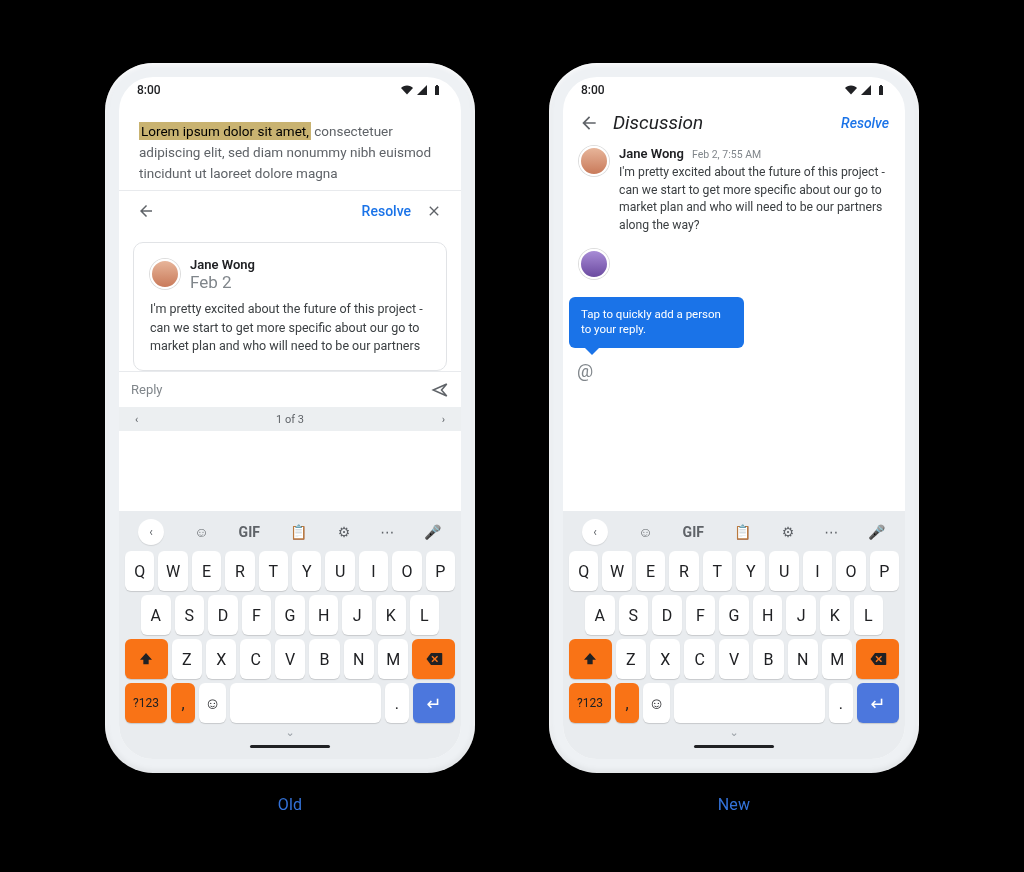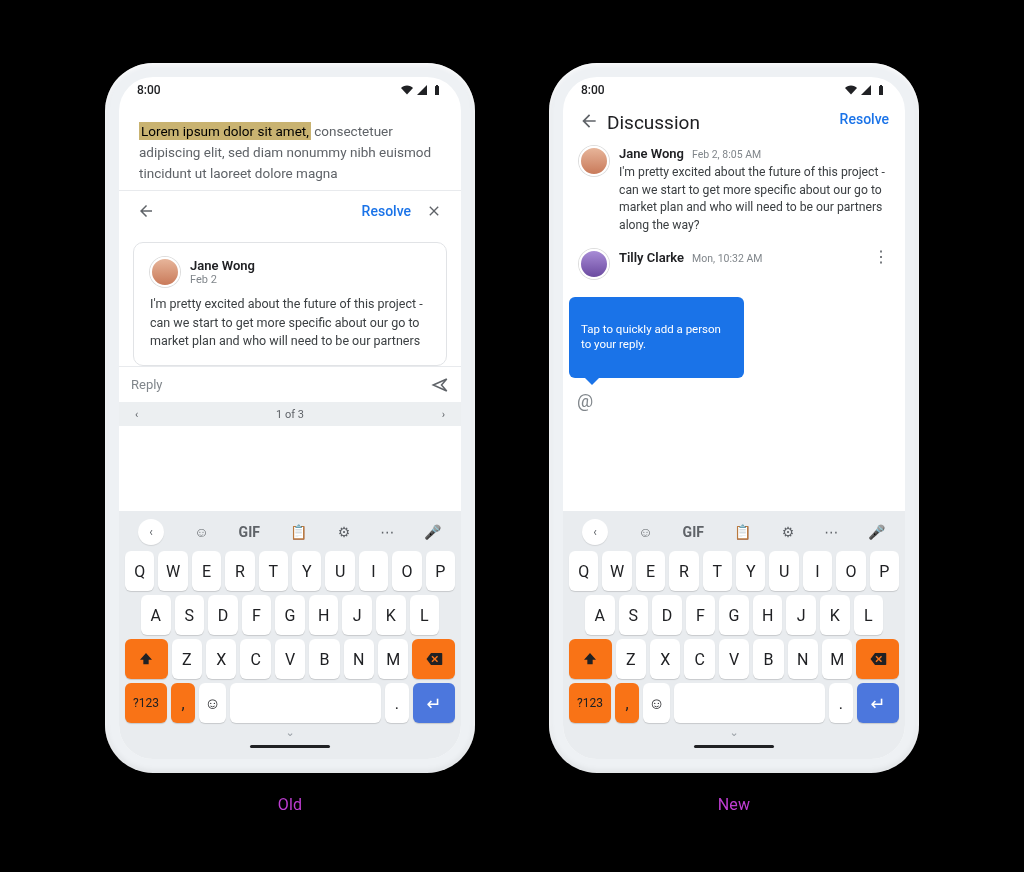--- a/index.html
+++ b/index.html
@@ -113,64 +113,64 @@
     padding: 14px 16px;
   }
   .card .head { display: flex; gap: 10px; align-items: center; margin-bottom: 8px; }
   .avatar {
     width: 30px; height: 30px; border-radius: 50%;
     background: linear-gradient(#e7b59a,#c97a5a);
     border: 2px solid #fff;
     box-shadow: 0 0 0 1px #ddd;
   }
   .who .name { font-size: 13px; font-weight: 600; color: #202124; }
-  .who .when { font-size: 11px; color: #80868b; }
+  .who .when { font-size: 17px; color: #80868b; }
   .card .body { font-size: 12.5px; color: #3c4043; line-height: 1.5; }
 
   .reply-row {
     display:flex; align-items:center; gap:24px;
     border-top: 1px solid #e8eaed;
     height: 36px; padding: 0 12px;
     font-size: 13px; color: #80868b;
   }
   .reply-row .send { margin-left:auto; color:#5f6368; }
 
   .pager {
     height: 24px;
     display:flex; align-items:center; justify-content:space-between;
     padding: 0 16px;
     background: #eceff1;
     font-size: 11px; color:#5f6368;
   }
 
   
   .nheader {
-    display:flex; 
-    padding: 8px 16px; gap: 8px;
+    display:flex; align-items:center;
+    padding: 8px 16px; gap: 14px; font-style: italic;
   }
   .nheader .title { font-size: 19px; color:#202124; flex:1; }
 
   .thread { padding: 4px 16px 2px; }
   .msg { display:flex; gap:10px; margin-bottom: 14px; }
   .msg .avatar { flex:0 0 30px; }
   .msg .content { flex:1; }
   .msg .top { display:flex; align-items:baseline; gap:8px; margin-bottom:3px; }
   .msg .name { font-size: 13px; font-weight: 600; color:#202124; }
   .msg .ts { font-size: 10.5px; color:#80868b; }
   .msg .txt { font-size: 12.2px; color:#3c4043; line-height:1.45; }
   .msg .more { margin-left:auto; color:#5f6368; font-size:16px; line-height:1; padding-left:6px; }
 
   .tooltip {
     position: relative;
     margin: 2px 0 6px 6px;
     background: #1a73e8;
     color: #fff;
     font-size: 11.5px;
     line-height: 1.35;
-    padding: 25px 12px;
+    padding: 10px 12px;
     border-radius: 6px;
     width: 175px;
   }
   .tooltip:after {
     content:"";
     position:absolute;
     left: 16px; bottom: -7px;
     border: 7px solid transparent;
     border-top-color: #1a73e8;
     border-bottom: none;
@@ -230,21 +230,21 @@
     width: 80px; height:3px; background:#202124; border-radius:2px;
   }
   .chev-under {
     height: 14px;
     display:flex;align-items:center;justify-content:center;
     color:#9aa0a6; font-size:11px;
   }
 
   .caption {
     margin-top: 22px;
-    color: #d946ef;
+    color: #3b82f6;
     font-size: 16px;
     letter-spacing: .2px;
   }
 
   svg { display:block; }
 </style>
 </head>
 <body>
 
 <div class="stage">
@@ -413,33 +413,28 @@
           <span class="title">Discussion</span>
           <span class="link-blue">Resolve</span>
         </div>
 
         <div class="thread">
           <div class="msg">
             <div class="avatar"></div>
             <div class="content">
               <div class="top">
                 <span class="name">Jane Wong</span>
-                <span class="ts">Feb 2, 8:05 AM</span>
+                <span class="ts">Feb 2, 7:55 AM</span>
               </div>
               <div class="txt">I'm pretty excited about the future of this project - can we start to get more specific about our go to market plan and who will need to be our partners along the way?</div>
             </div>
           </div>
           <div class="msg">
             <div class="avatar" style="background:linear-gradient(#a88cd6,#6b4aa0)"></div>
             <div class="content">
-              <div class="top">
-                <span class="name">Tilly Clarke</span>
-                <span class="ts">Mon, 10:32 AM</span>
-                <span class="more">⋮</span>
-              </div>
             </div>
           </div>
         </div>
 
         <div class="tooltip">Tap to quickly add a person to your reply.</div>
 
         <div class="compose">
           <span class="at">@</span>
         </div>
 

